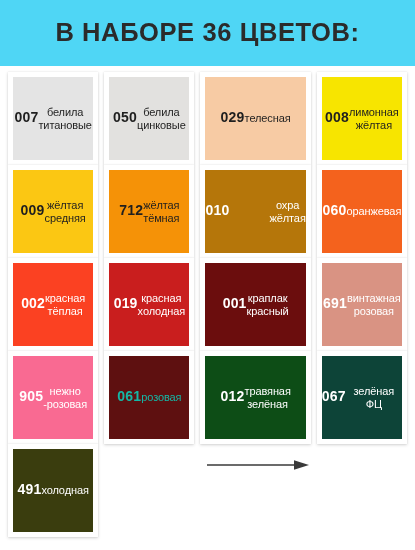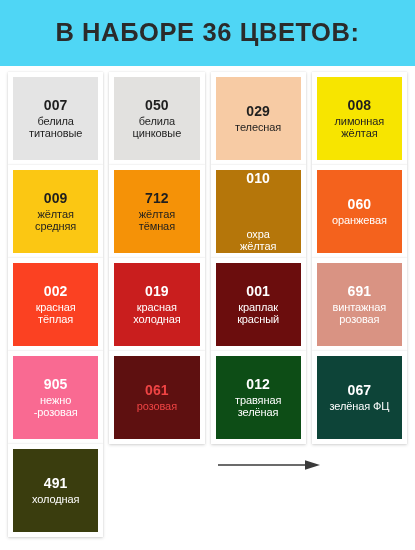--- a/index.html
+++ b/index.html
@@ -70,21 +70,21 @@
     box-sizing: border-box;
     background: #ffffff;
     box-shadow: 0 1px 3px rgba(0,0,0,0.18), 0 0 1px rgba(0,0,0,0.10);
   }
 
   .swatch {
     width: 100%;
     height: 100%;
     box-sizing: border-box;
     display: flex;
-    flex-direction: column;
+    flex-direction: row;
     align-items: center;
     justify-content: center;
     text-align: center;
     line-height: 1.12;
     overflow: visible;
   }
 
   .swatch .code {
     font-size: 14px;
     font-weight: bold;
@@ -218,21 +218,21 @@
         </div>
       </div>
       <div class="card">
         <div class="swatch" style="background: rgb(249, 106, 146); color: rgb(255, 255, 255);">
           <div class="code">905</div>
           <div class="cname">нежно
 -розовая</div>
         </div>
       </div>
       <div class="card">
-        <div class="swatch" style="background: rgb(94, 16, 16); color: #ef4444;">
+        <div class="swatch" style="background: rgb(94, 16, 16); color: #14b8a6;">
           <div class="code">061</div>
           <div class="cname">розовая</div>
         </div>
       </div>
       <div class="card">
         <div class="swatch" style="background: rgb(13, 77, 22); color: rgb(255, 255, 255);">
           <div class="code">012</div>
           <div class="cname">травяная
 зелёная</div>
         </div>

